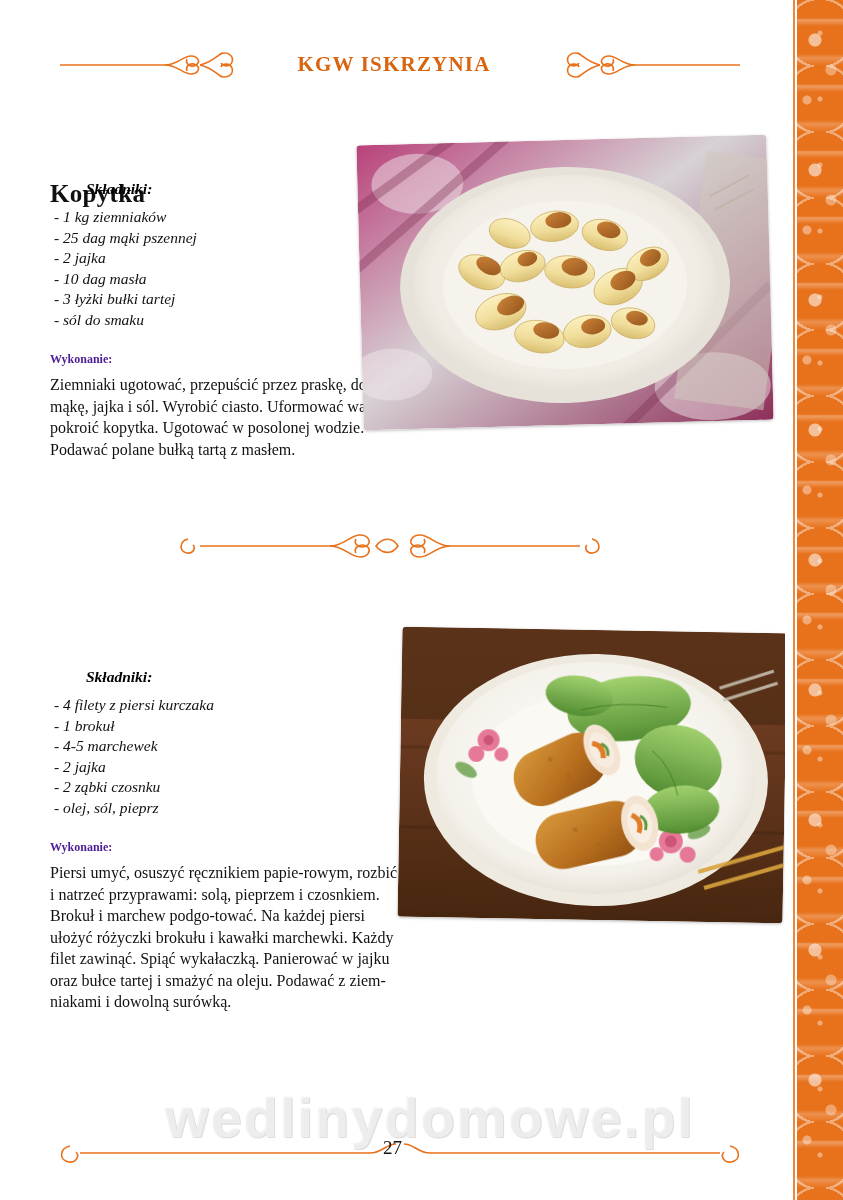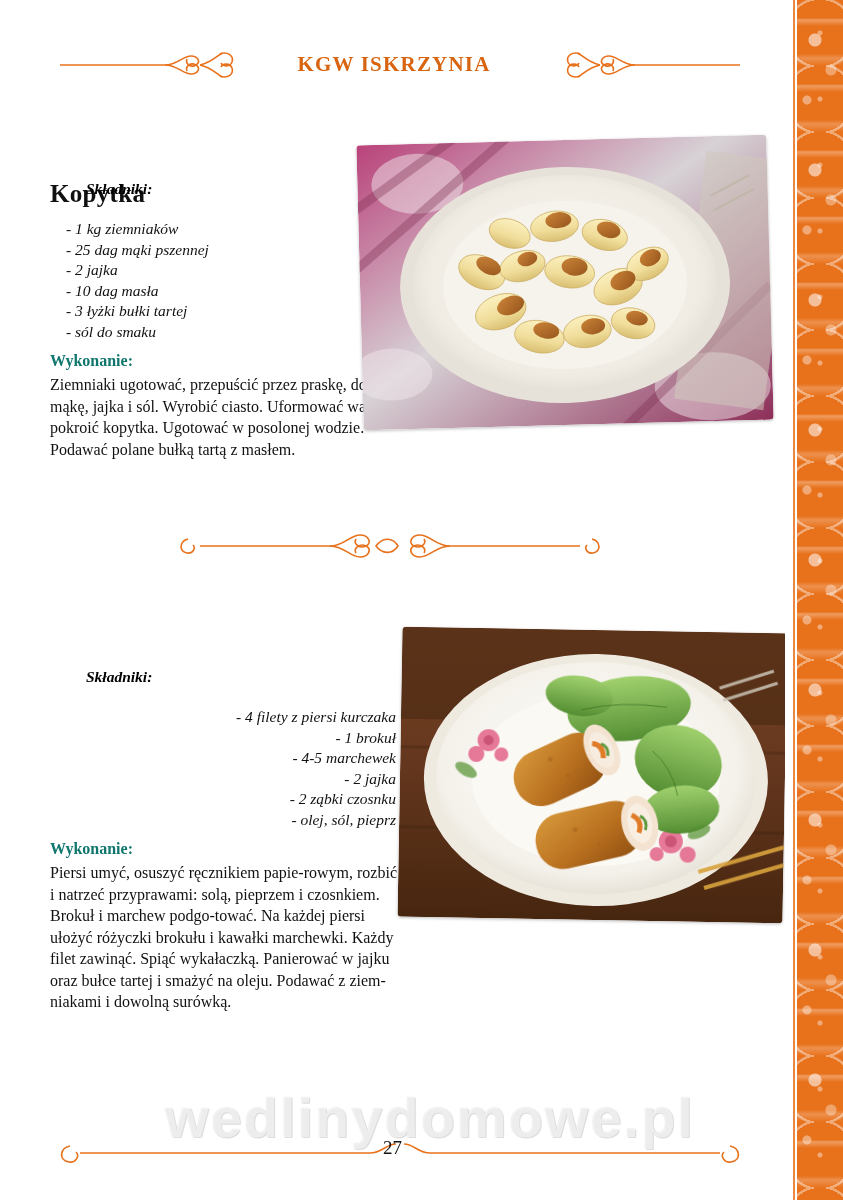--- a/index.html
+++ b/index.html
@@ -130,30 +130,30 @@
     color: #000000;
     margin-left: 36px;
   }
   .ingredients {
     position: absolute;
     font-family: "Liberation Serif", serif;
     font-style: italic;
     font-size: 15.5px;
     line-height: 20.5px;
     color: #111;
-    margin: 16px;
+    margin: 4px;
     padding: 0;
     list-style: none;
   }
   .label-method {
     position: absolute;
     font-family: "Liberation Serif", serif;
     font-weight: bold;
-    font-size: 16px;
-    color: #0f766e;
+    font-size: 12px;
+    color: #4c1d95;
   }
   .method {
     position: absolute;
     font-family: "Liberation Serif", serif;
     font-size: 16px;
     line-height: 21.5px;
     color: #111;
     margin: 0;
   }
 
@@ -365,21 +365,21 @@
         <path d="M196 21 c6 -8 16 -10 22 0 c-6 9 -16 8 -22 0 z"></path>
         <path d="M8 14 c-8 2 -10 12 -1 14 c6 1 9 -5 6 -8"></path>
         <path d="M412 14 c8 2 10 12 1 14 c-6 1 -9 -5 -6 -8"></path>
       </g>
     </svg>
   </div>
 
 
   <div class="label-ingredients" style="left:50px; top:668px;">Składniki:</div>
 
-  <ul class="ingredients" style="left:50px; top:691px; width:330px;text-align:right;">
+  <ul class="ingredients" style="left:50px; top:691px; width:330px;">
     <li>- 4 filety z piersi kurczaka</li>
     <li>- 1 brokuł</li>
     <li>- 4-5 marchewek</li>
     <li>- 2 jajka</li>
     <li>- 2 ząbki czosnku</li>
     <li>- olej, sól, pieprz</li>
   </ul>
 
   <div class="label-method" style="left:50px; top:840px;">Wykonanie:</div>
 

